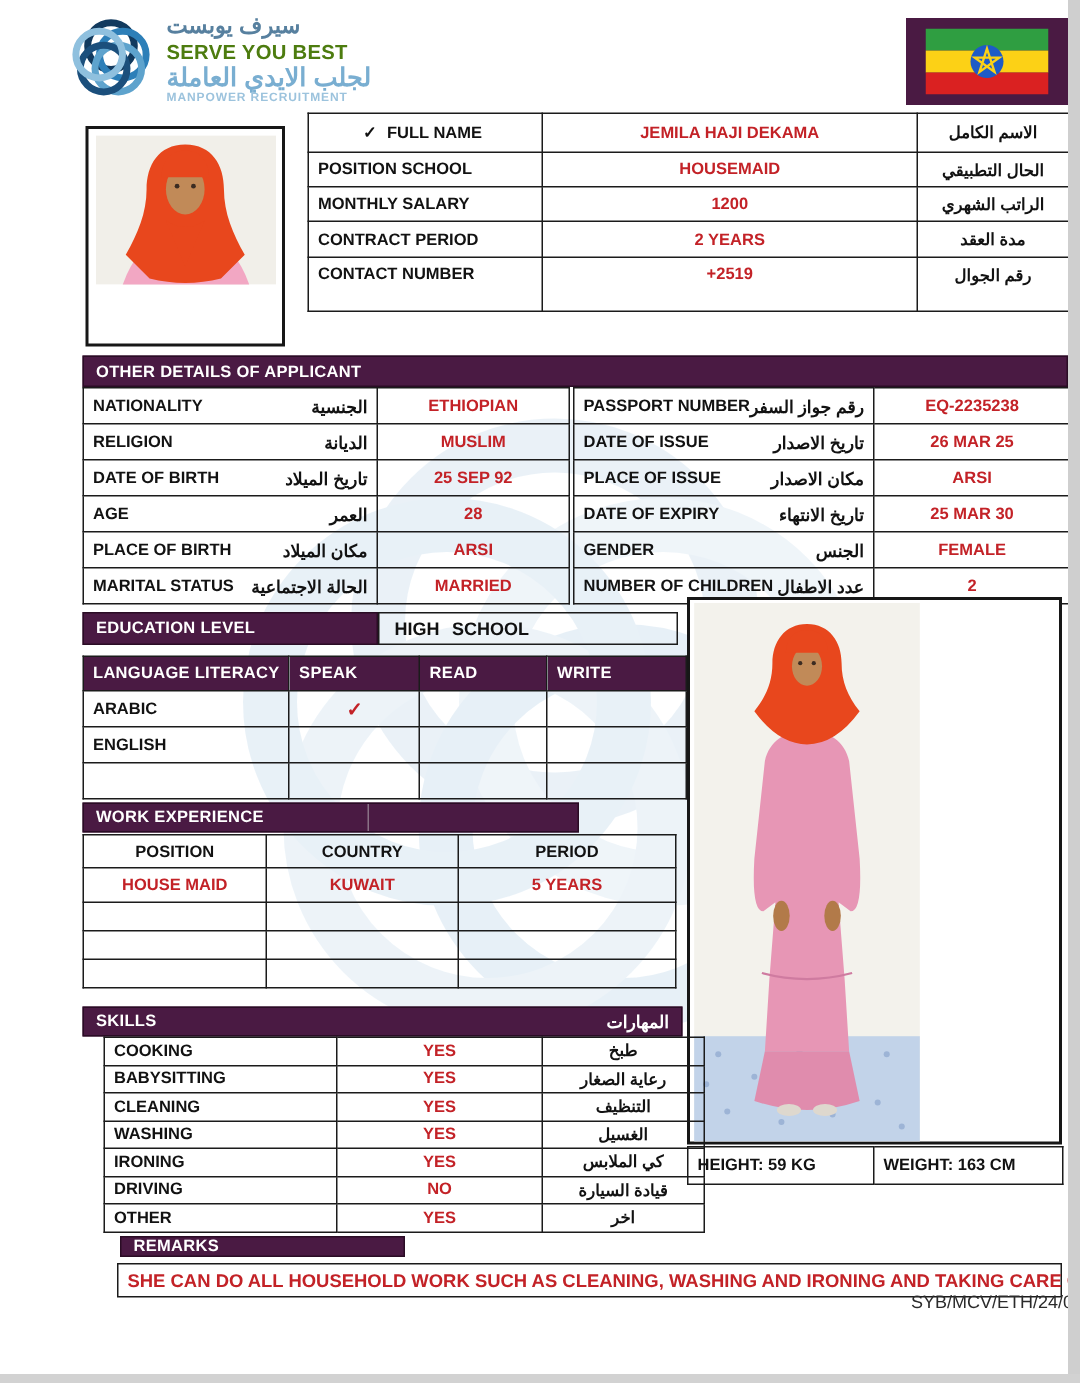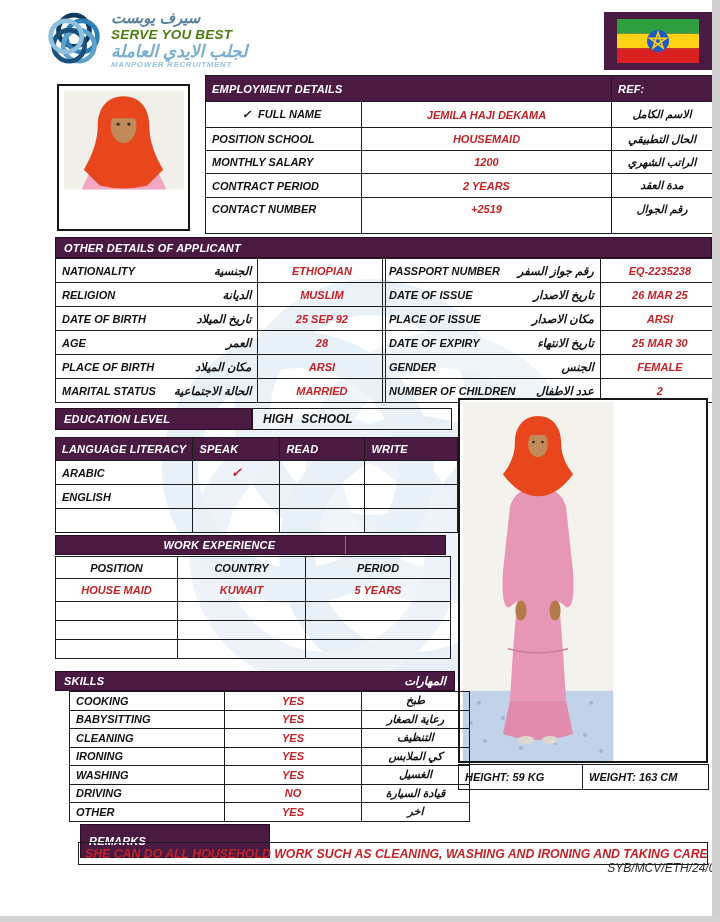--- a/index.html
+++ b/index.html
@@ -8,21 +8,21 @@
     font-family: "Liberation Sans", sans-serif;
     -webkit-font-smoothing: antialiased;
   }
   .page {
     position: relative;
     width: 720px; height: 922px;
     background: #ffffff;
     overflow: hidden;
   }
   .watermark { position: absolute; left: 120px; top: 240px; z-index: 0; opacity: .18; }
-  .z { position: absolute; z-index: 1; font-style: italic; }
+  .z { position: absolute; z-index: 1; }
 
   
   .logo { left: 45px; top: 10px; display: flex; gap: 8px; align-items: flex-start; }
   .logo-text { width: 170px; line-height: 1.12; }
   .logo-ar  { color: #57809f; font-weight: bold; font-size: 15px; direction: rtl; text-align: left; }
   .logo-en  { color: #4d7c0f; font-weight: bold; font-size: 13.5px; letter-spacing: .2px; }
   .logo-tag-ar { color: #79aed1; font-weight: bold; font-size: 17px; direction: rtl; text-align: left; }
   .logo-tag-en { color: #9cc3dd; font-weight: bold; font-size: 8px; letter-spacing: .6px; }
 
   .flag-box { left: 604px; top: 12px; width: 108px; height: 58px;
@@ -44,21 +44,21 @@
     font-size: 11px; font-weight: bold; color: #121212;
     padding: 0 6px; vertical-align: middle; overflow: hidden; white-space: nowrap;
     background: transparent;
   }
   .phead {
     background: #4a1a43 !important; color: #ffffff !important;
     font-weight: bold; font-size: 11px; letter-spacing: .2px;
   }
   td.red, .red { color: #c32227 !important; font-size: 12px; text-align: center; }
   td.arb { direction: rtl; text-align: center; font-size: 11.5px; padding-right: 8px; }
-  .duo { display: flex; justify-content: space-between; align-items: center; gap: 18px; }
+  .duo { display: flex; justify-content: space-between; align-items: center; }
   .duo .ar { direction: rtl; font-size: 11.5px; }
 
   
   .emp { left: 205px; top: 75px; }
   .emp td { height: 23px; }
   .emp tr.hrow td { height: 26px; }
   .emp tr.r0 td { height: 26px; }
   .emp tr.r3 td { height: 24px; }
   .emp tr.r4 td { height: 36px; vertical-align: top; padding-top: 5px; }
   .chk { display: inline-block; width: 16px; color: #111; }
@@ -78,22 +78,22 @@
     border: 1.6px solid #1b1b1b; display: flex; align-items: center;
     padding-left: 10px; font-size: 12px; font-weight: bold; color: #111; word-spacing: 5px; }
 
   
   .lang { left: 55px; top: 437px; }
   .lang td { height: 24px; }
   .lang tr.hrow td { height: 23px; }
   .lang td.ck { text-align: center; font-size: 13px; }
 
   
-  .we-bar { left: 55px; top: 535px; width: 391px; height: 20px;
-    display: flex; align-items: center; border: 1px solid #2a0c25; justify-content: center; }
+  .we-bar { left: 55px; top: 535px; width: 331px; height: 20px;
+    display: flex; align-items: center; border: 1px solid #2a0c25; }
   .we-bar .seg1 { width: 190px; padding-left: 8px; border-right: 1.4px solid #8a7186; height: 100%; display: flex; align-items: center; }
   .we { left: 55px; top: 556px; }
   .we td { text-align: center; font-size: 11.5px; }
   .we tr.hrow td { height: 22px; }
   .we tr.r0 td { height: 23px; }
   .we tr.emptyrow td { height: 19px; }
 
   
   .sk-bar { left: 55px; top: 671px; width: 400px; height: 20px;
     display: flex; align-items: center; justify-content: space-between;
@@ -101,21 +101,21 @@
   .sk-bar .ar { direction: rtl; font-size: 11.5px; }
   .sk { left: 69px; top: 691px; }
   .sk td { height: 18.5px; }
   .sk td.val { text-align: center; }
 
   
   .hw { left: 458px; top: 764px; }
   .hw td { height: 25px; font-size: 12px; padding-left: 8px; }
 
   
-  .rm-label { left: 80px; top: 824px; width: 190px; height: 34px;
+  .rm-label { left: 80px; top: 824px; width: 190px; height: 14px;
     display: flex; align-items: center; padding-left: 8px; border: 1px solid #2a0c25; }
   .rm-box { left: 78px; top: 842px; width: 630px; height: 23px;
     border: 1.6px solid #1b1b1b; display: flex; align-items: center;
     padding-left: 6px; font-weight: bold; font-size: 12.3px; color: #c32227; white-space: nowrap; }
 
   
   .doc-code { left: 536px; top: 861px; width: 186px; text-align: right;
     font-size: 12px; color: #2b2b2b; }
 
   
@@ -174,24 +174,20 @@
     </svg>
   </div>
 
   <table class="z grid emp">
     <colgroup>
         <col style="width:156px">
         <col style="width:250px">
         <col style="width:101px">
       </colgroup>
     <tbody>
-        <tr class="hrow">
-      <td colspan="2" class="phead">EMPLOYMENT DETAILS</td>
-      <td class="phead">REF:</td>
-    </tr>
     <tr class="r0">
       <td class="lblc"><span class="chk">✓</span><span>FULL NAME</span></td>
       <td class="red">JEMILA HAJI DEKAMA</td>
       <td class="arb">الاسم الكامل</td>
     </tr>
     <tr class="r1">
       <td>POSITION SCHOOL</td>
       <td class="red">HOUSEMAID</td>
       <td class="arb">الحال التطبيقي</td>
     </tr>
@@ -470,30 +466,30 @@
           <td>BABYSITTING</td>
           <td class="val red">YES</td>
           <td class="arb">رعاية الصغار</td>
         </tr>
     <tr>
           <td>CLEANING</td>
           <td class="val red">YES</td>
           <td class="arb">التنظيف</td>
         </tr>
     <tr>
+          <td>WASHING</td>
+          <td class="val red">YES</td>
+          <td class="arb">الغسيل</td>
+        </tr>
+    <tr>
           <td>IRONING</td>
           <td class="val red">YES</td>
           <td class="arb">كي الملابس</td>
         </tr>
     <tr>
-          <td>WASHING</td>
-          <td class="val red">YES</td>
-          <td class="arb">الغسيل</td>
-        </tr>
-    <tr>
           <td>DRIVING</td>
           <td class="val red">NO</td>
           <td class="arb">قيادة السيارة</td>
         </tr>
     <tr>
           <td>OTHER</td>
           <td class="val red">YES</td>
           <td class="arb">اخر</td>
         </tr>
   </tbody>

